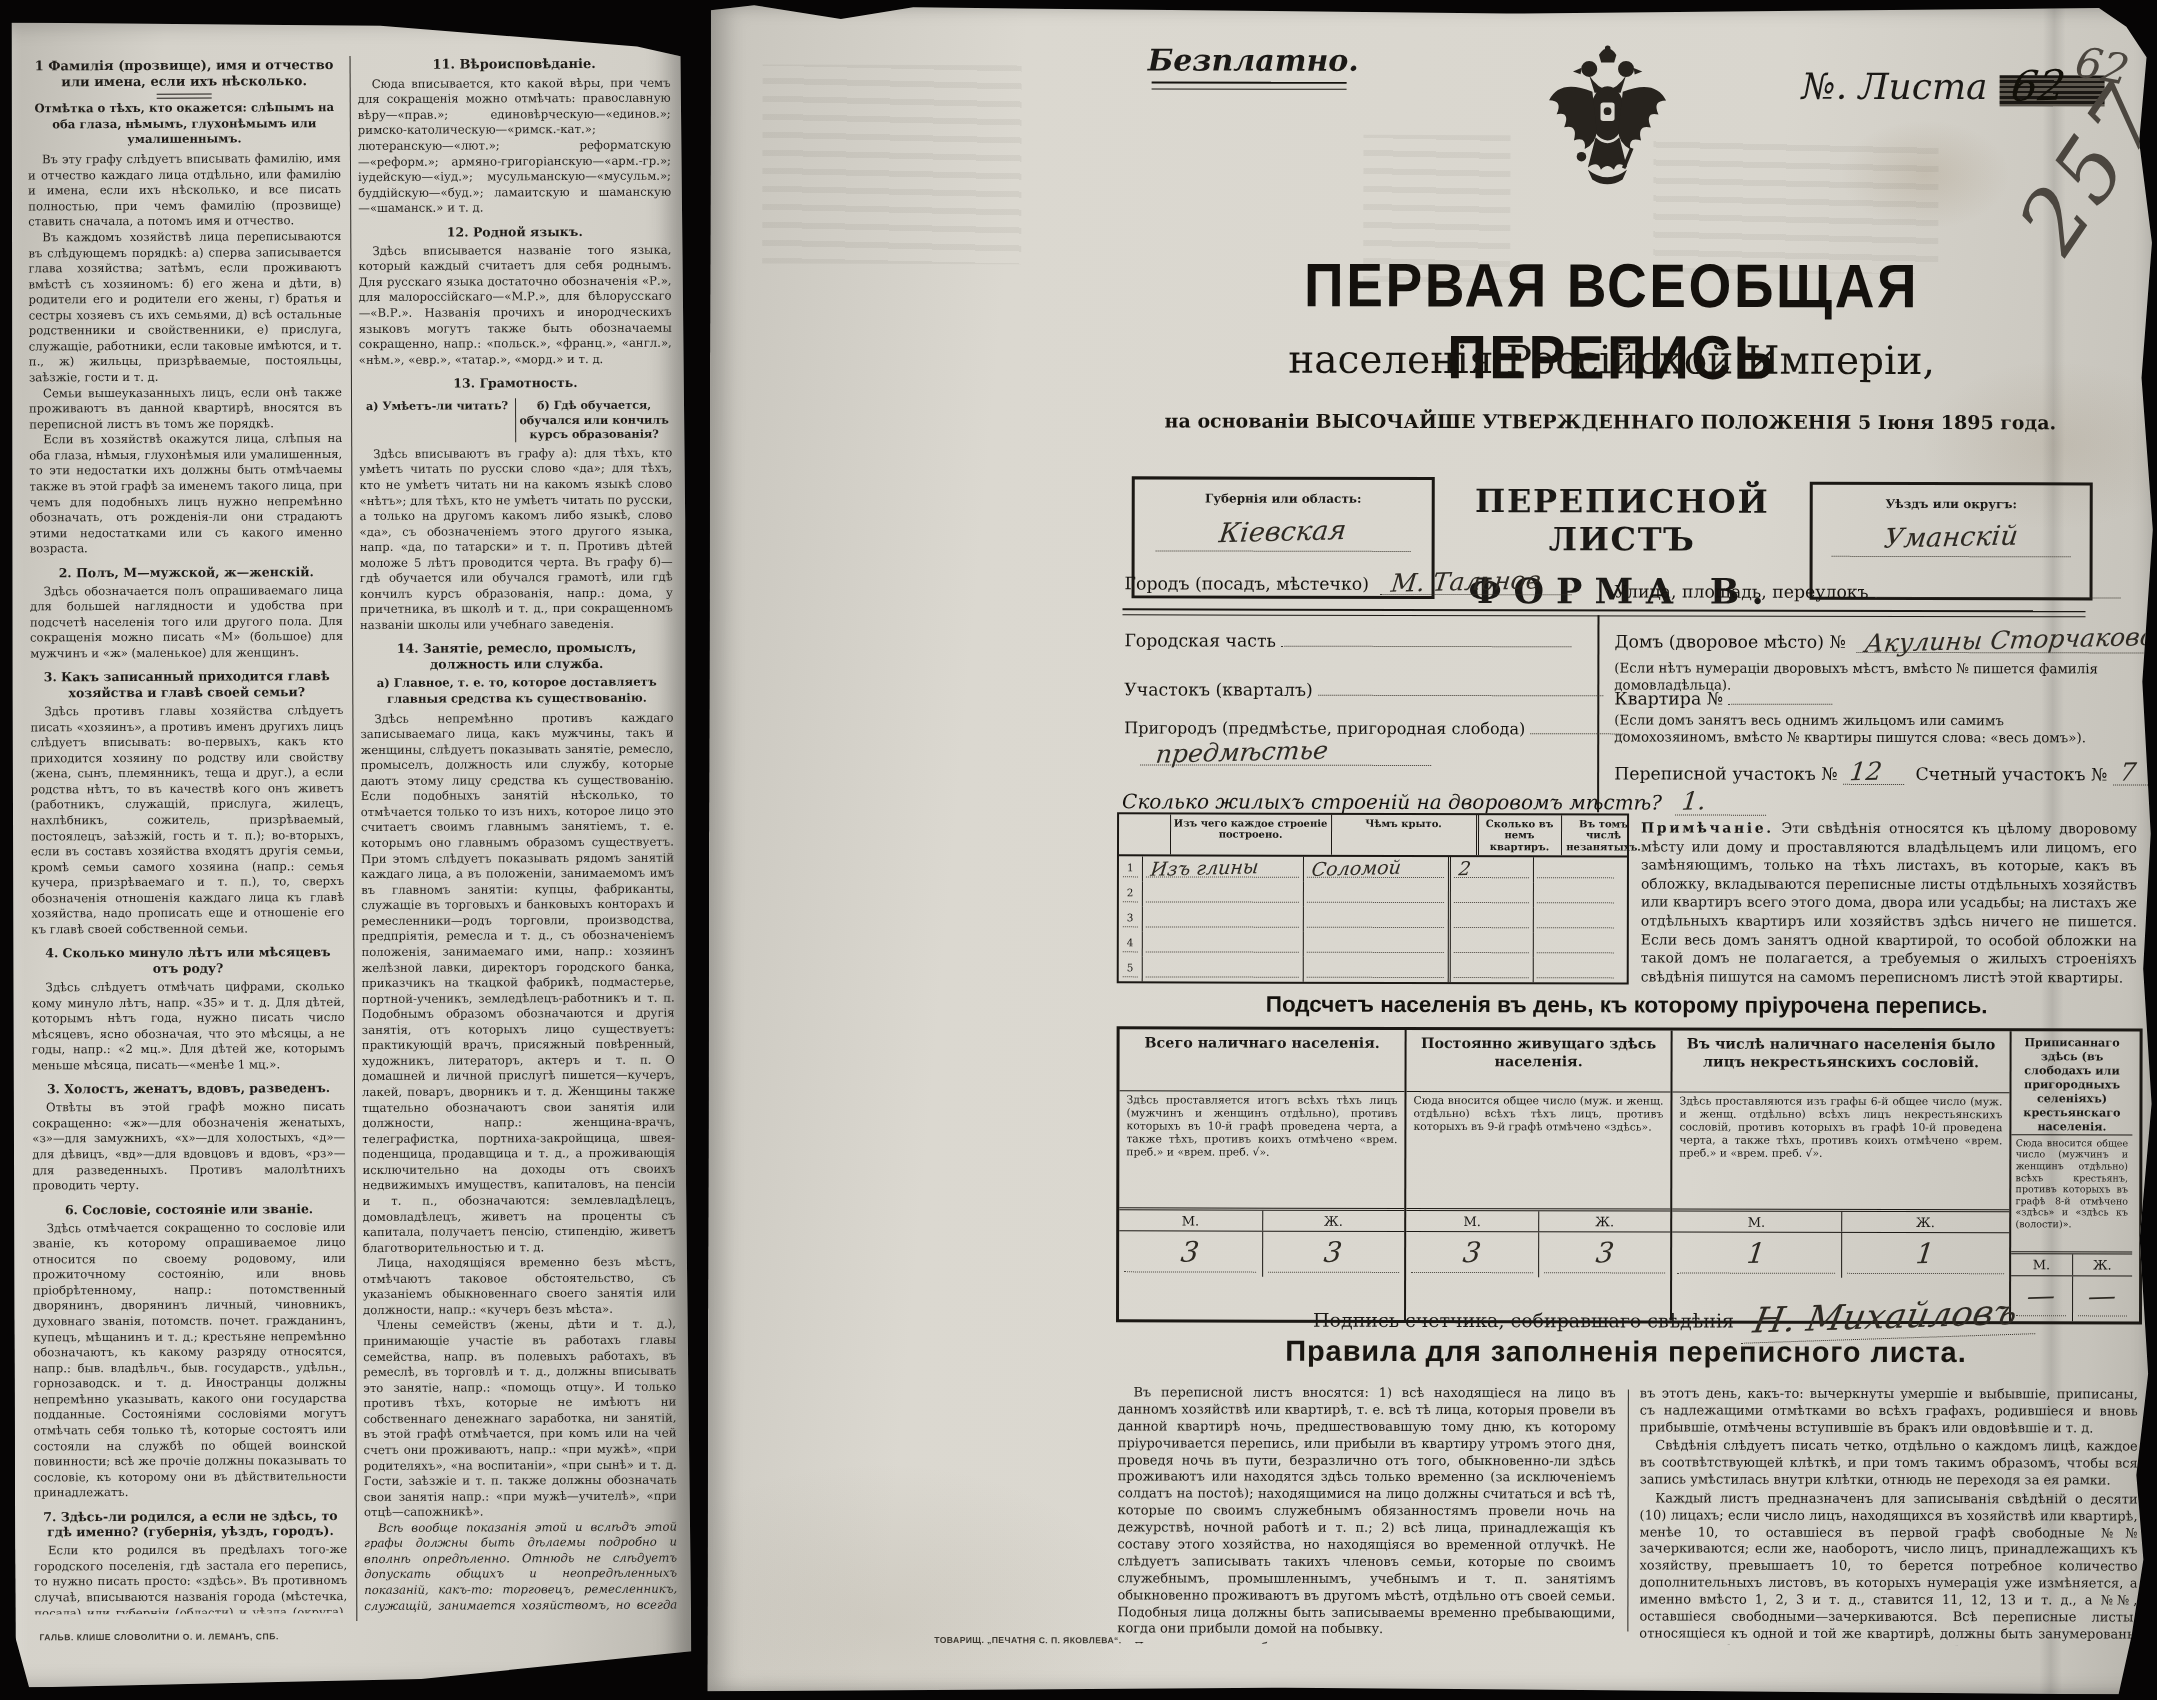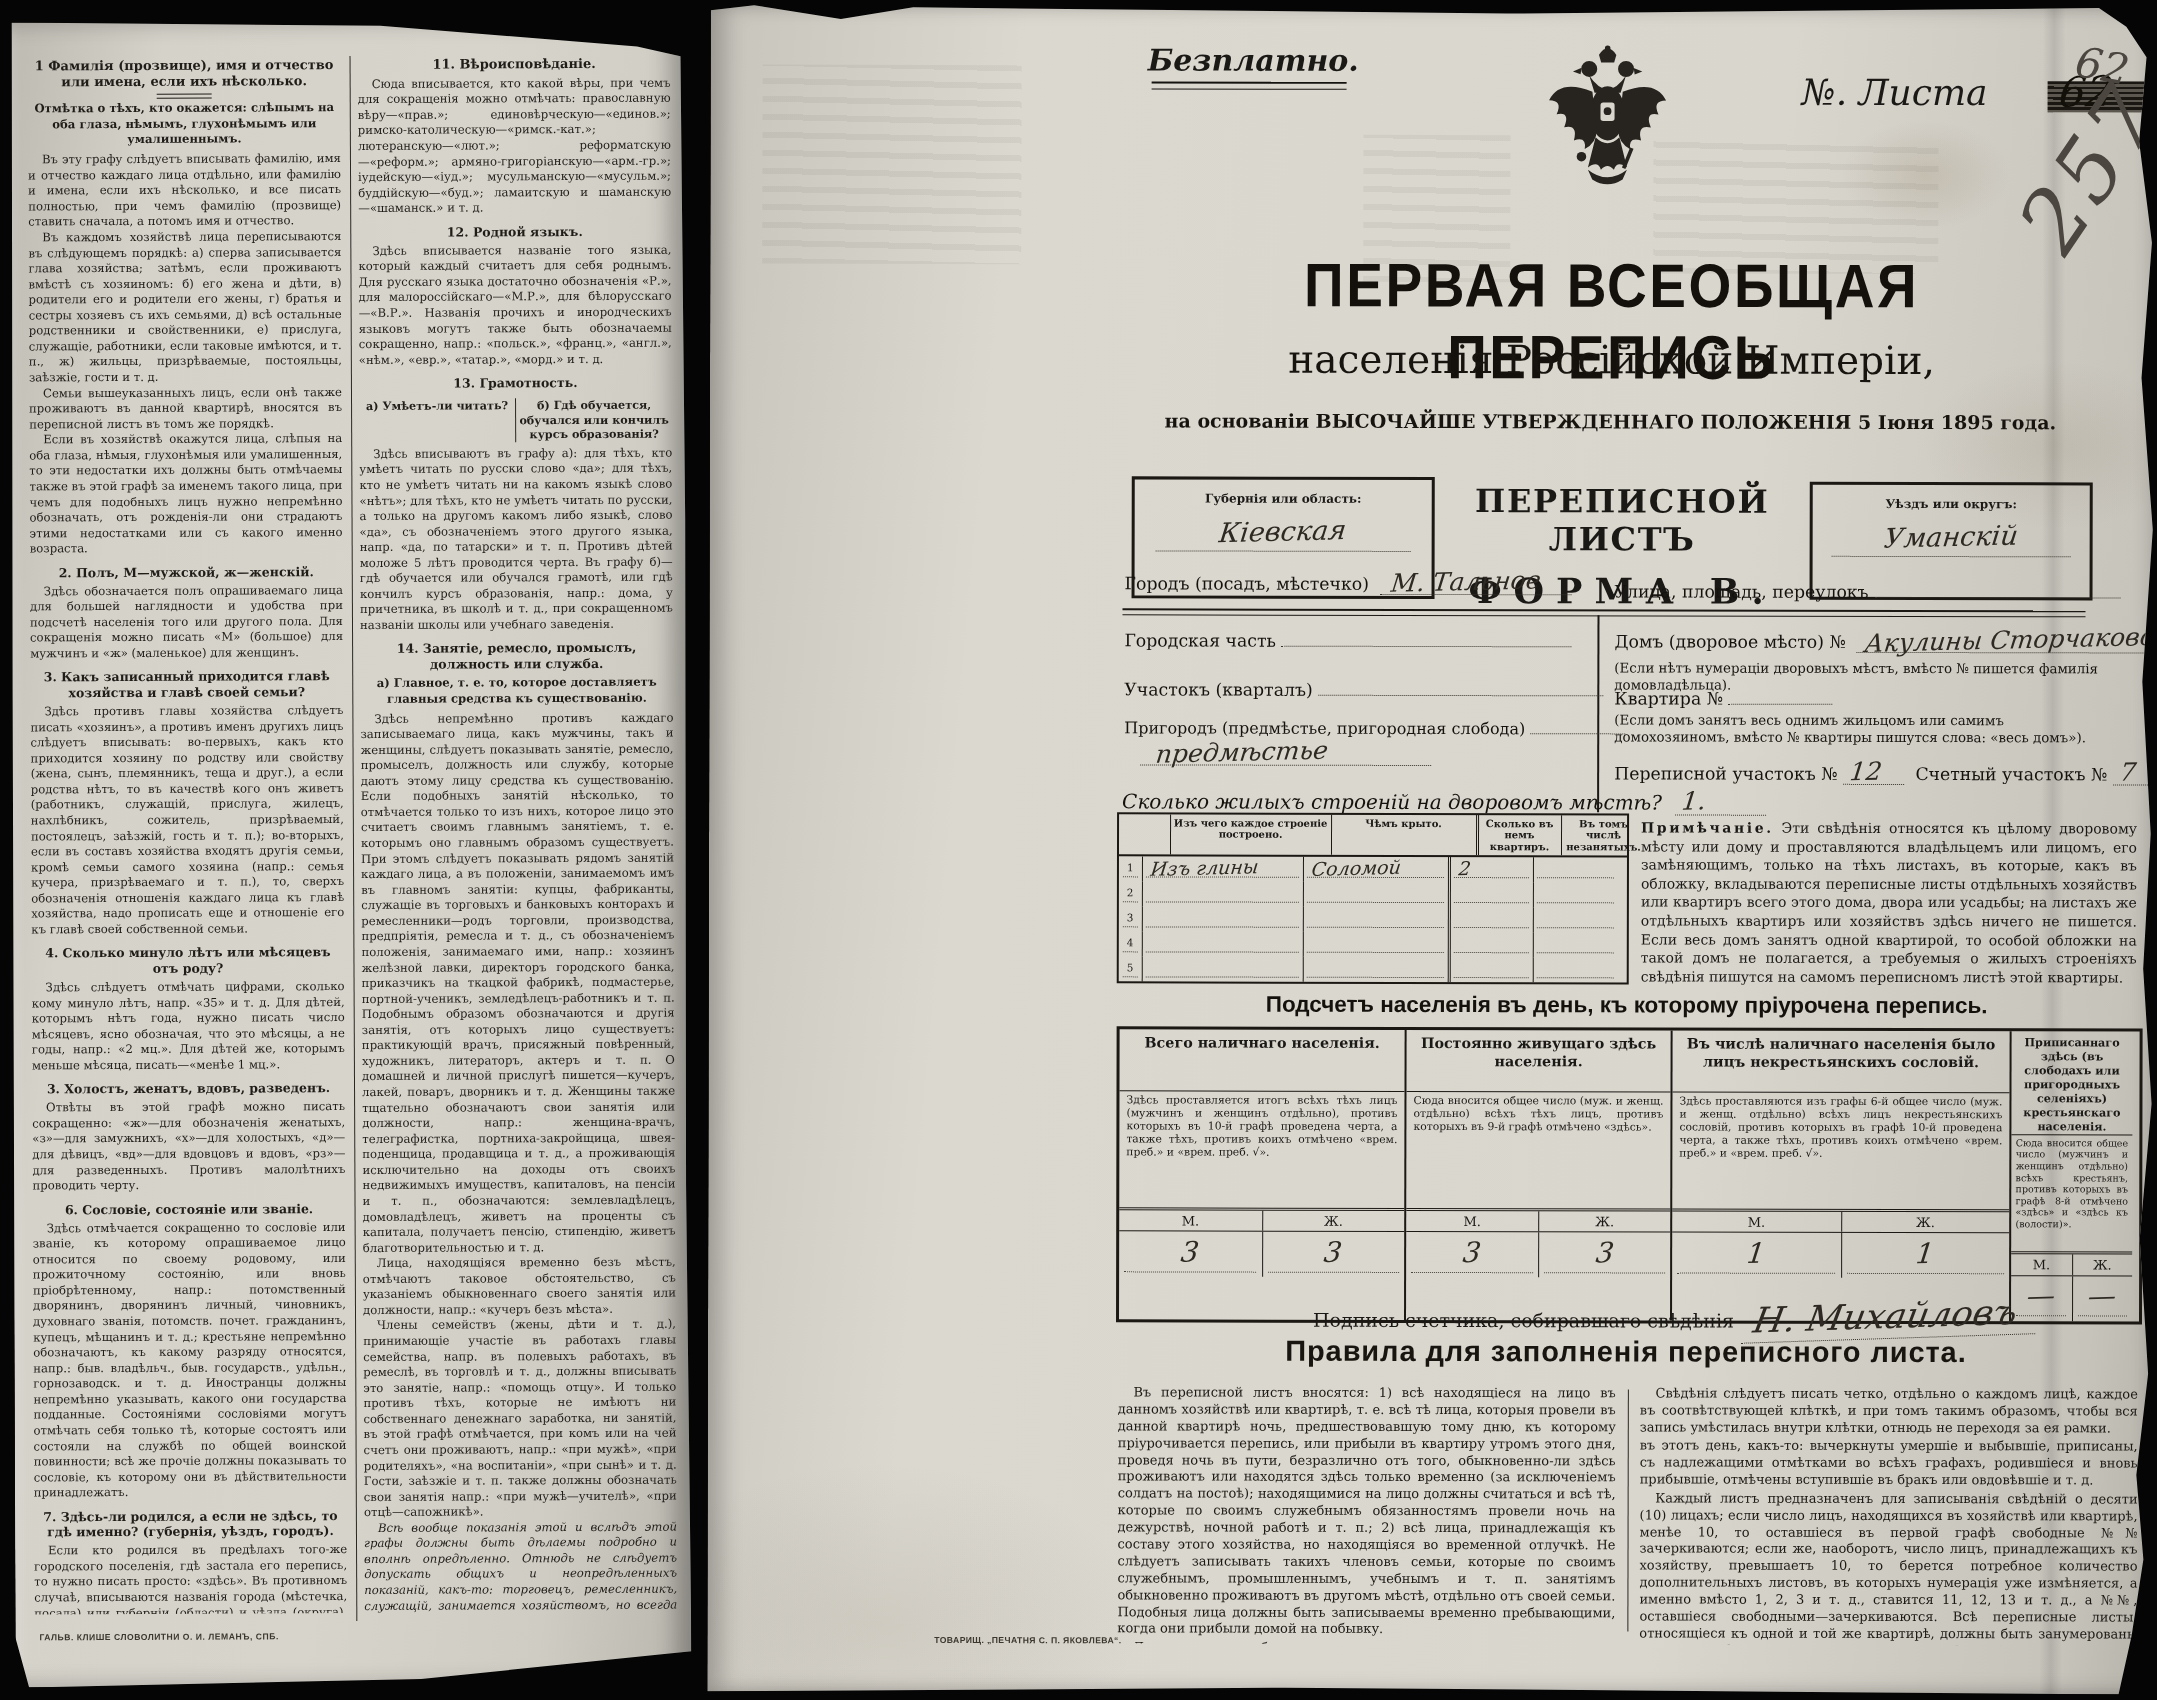--- a/index.html
+++ b/index.html
@@ -50,21 +50,21 @@
     transform:rotate(0.12deg);
     clip-path:polygon(0 0.4%,3% 0.1%,9% 0.9%,14% 0.2%,55% 0.5%,96% 0.1%,97.9% 1.2%,99.3% 3%,98.8% 8%,99.7% 14%,99.0% 22%,99.8% 31%,99.1% 40%,99.7% 49%,99.2% 57%,99.8% 65%,99.0% 73%,99.6% 81%,98.8% 87%,99.3% 92%,98.5% 96.5%,97.6% 100%,40% 99.7%,0 100%);
     box-shadow:inset 14px 0 21px rgba(0,0,0,.22), inset -8.6px 0 15.6px rgba(0,0,0,.12);
   }
   .ghost{position:absolute;opacity:.45;
     background:repeating-linear-gradient(1.2deg, rgba(76,71,60,.15) 0 6px, rgba(0,0,0,0) 6px 18px);}
   .crease{position:absolute;top:0;width:22.5px;height:100%;
     background:linear-gradient(90deg,transparent,rgba(0,0,0,.10),transparent);}
   .bezplatno{position:absolute;left:437px;top:38px;font-size:30px;font-weight:bold;font-style:italic;}
   .bezp-line{width:195px;height:5.2px;border-top:2.6px solid #15130f;border-bottom:1.3px solid #15130f;margin:3.5px 0 0 3.5px;}
-  .sheet-no{position:absolute;left:1091px;top:66px;font-size:36px;font-style:italic;display:flex;align-items:center;gap:48px;}
+  .sheet-no{position:absolute;left:1091px;top:60px;font-size:36px;font-style:italic;display:flex;align-items:center;}
   .num-box{position:relative;width:105px;height:31px;margin-left:12px;margin-top:7px;
     background:repeating-linear-gradient(180deg,#1a1713 0 2.6px,#5d584f 2.6px 5.2px);}
   .num-box .hw-num{position:absolute;left:12px;top:-14px;font-size:42px;font-style:italic;color:#121009;}
   .pencil-small{position:absolute;left:1365px;top:35px;font-size:42px;transform:rotate(10deg);}
   .pencil-big{position:absolute;left:1290px;top:111px;font-size:86px;transform:rotate(-56deg);letter-spacing:5.2px;}
   .eagle{position:absolute;left:832px;top:36px;}
   .main-title{position:absolute;left:424px;top:252px;width:955px;text-align:center;
     font-family:"Liberation Sans",sans-serif;font-weight:bold;font-size:55px;letter-spacing:2.6px;
     transform:scaleY(1.12);color:#14110d;}
   .subtitle{position:absolute;left:424px;top:332px;width:955px;text-align:center;font-size:39px;color:#17140f;}
@@ -404,21 +404,21 @@
     <span class="hw">Н. Михайловъ</span>
   </div>
 
   <div class="rules-title">Правила для заполненія переписного листа.</div>
   <div class="rules-divider"></div>
   <div class="rules-col a">
     <p>Въ переписной листъ вносятся: 1) всѣ находящіеся на лицо въ данномъ хозяйствѣ или квартирѣ, т. е. всѣ тѣ лица, которыя провели въ данной квартирѣ ночь, предшествовавшую тому дню, къ которому пріурочивается перепись, или прибыли въ квартиру утромъ этого дня, проведя ночь въ пути, безразлично отъ того, обыкновенно-ли здѣсь проживаютъ или находятся здѣсь только временно (за исключеніемъ солдатъ на постоѣ); находящимися на лицо должны считаться и всѣ тѣ, которые по своимъ служебнымъ обязанностямъ провели ночь на дежурствѣ, ночной работѣ и т. п.; 2) всѣ лица, принадлежащія къ составу этого хозяйства, но находящіяся во временной отлучкѣ. Не слѣдуетъ записывать такихъ членовъ семьи, которые по своимъ служебнымъ, промышленнымъ, учебнымъ и т. п. занятіямъ обыкновенно проживаютъ въ другомъ мѣстѣ, отдѣльно отъ своей семьи. Подобныя лица должны быть записываемы временно пребывающими, когда они прибыли домой на побывку.</p>
     <p>Листы должны быть заполнены къ тому дню, къ которому пріурочивается перепись, и утромъ сего послѣдняго дня непремѣнно вновь провѣрены и, если нужно, исправлены по составу населенія</p>
   </div>
   <div class="rules-col b">
+    <p style="text-indent:0;">въ этотъ день, какъ-то: вычеркнуты умершіе и выбывшіе, приписаны, съ надлежащими отмѣтками во всѣхъ графахъ, родившіеся и вновь прибывшіе, отмѣчены вступившіе въ бракъ или овдовѣвшіе и т. д.</p>
     <p>Свѣдѣнія слѣдуетъ писать четко, отдѣльно о каждомъ лицѣ, каждое въ соотвѣтствующей клѣткѣ, и при томъ такимъ образомъ, чтобы вся запись умѣстилась внутри клѣтки, отнюдь не переходя за ея рамки.</p>
-    <p style="text-indent:0;">въ этотъ день, какъ-то: вычеркнуты умершіе и выбывшіе, приписаны, съ надлежащими отмѣтками во всѣхъ графахъ, родившіеся и вновь прибывшіе, отмѣчены вступившіе въ бракъ или овдовѣвшіе и т. д.</p>
     <p>Каждый листъ предназначенъ для записыванія свѣдѣній о десяти (10) лицахъ; если число лицъ, находящихся въ хозяйствѣ или квартирѣ, менѣе 10, то оставшіеся въ первой графѣ свободные №№ зачеркиваются; если же, наоборотъ, число лицъ, принадлежащихъ къ хозяйству, превышаетъ 10, то берется потребное количество дополнительныхъ листовъ, въ которыхъ нумерація уже измѣняется, а именно вмѣсто 1, 2, 3 и т. д., ставится 11, 12, 13 и т. д., а №№, оставшіеся свободными—зачеркиваются. Всѣ переписные листы, относящіеся къ одной и той же квартирѣ, должны быть занумерованы однимъ и тѣмъ же № квартиры, съ прибавленіемъ рядомъ съ № послѣдовательно еще буквъ а, б, в и т. д., смотря по числу переписныхъ листовъ квартиры.</p>
 
   </div>
 
   <div class="printer-footer">ТОВАРИЩ. „ПЕЧАТНЯ С. П. ЯКОВЛЕВА“.</div>
 </div>
 
 
 </body></html>

